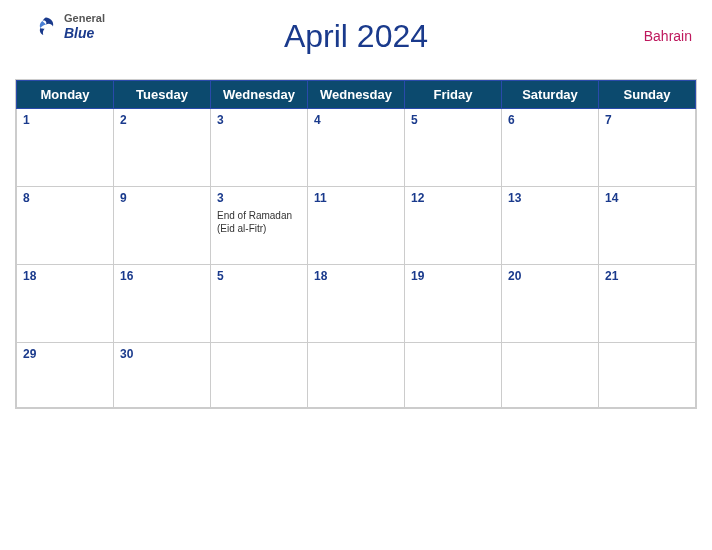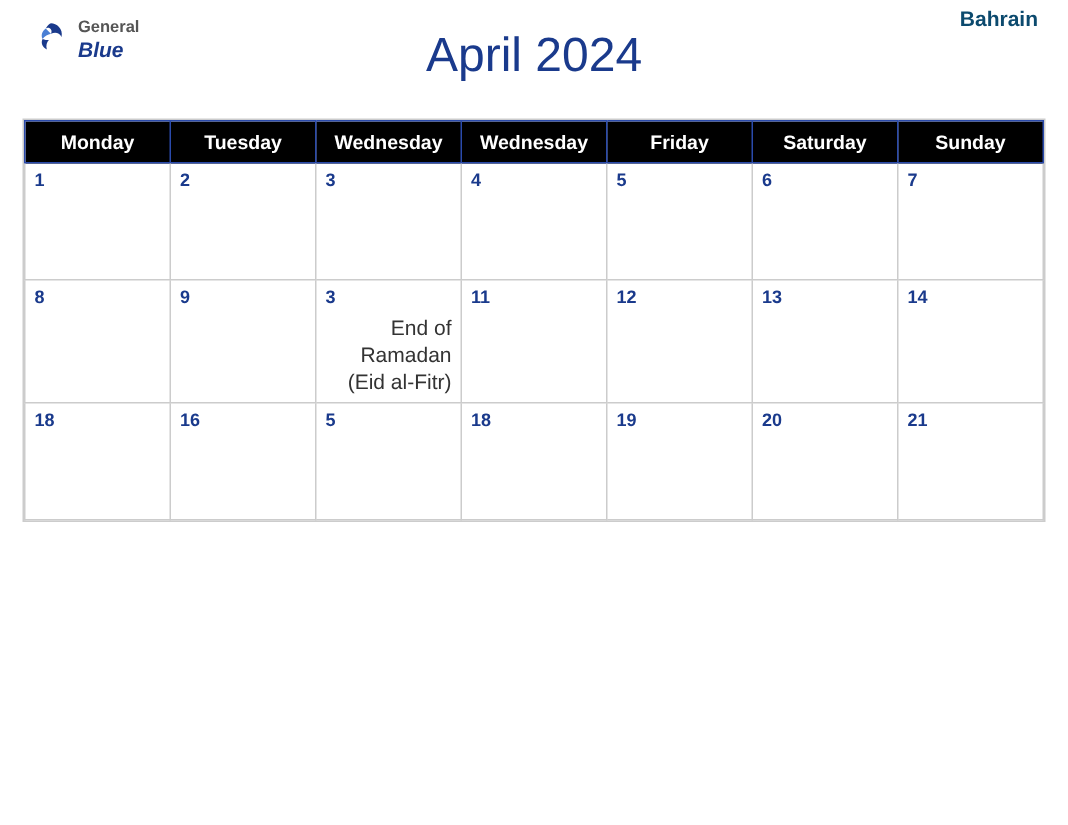--- a/index.html
+++ b/index.html
@@ -9,39 +9,38 @@
       width: 712px;
       height: 550px;
       display: flex;
       flex-direction: column;
       align-items: center;
       padding: 10px 15px;
     }
 
     .logo-area {
       display: flex;
-      align-items: flex-start;
+      align-items: flex-end;
       position: absolute;
       top: 12px;
-      left: 20px;
+      left: 32px;
     }
 
     .logo-bird {
       width: 28px;
       height: 28px;
       margin-right: 4px;
     }
 
     .country-label {
       position: absolute;
-      top: 4px;
+      top: 28px;
       right: 20px;
       font-size: 14px;
-      color: #0c4a6e;
-      font-weight: bold;
+      color: #be185d;
     }
 
     .calendar-title {
       font-size: 32px;
       color: #1a3a8c;
       margin-top: 8px;
       margin-bottom: 24px;
       font-weight: normal;
     }
 
@@ -50,21 +49,21 @@
       border: 1px solid #ccc;
       border-collapse: collapse;
     }
 
     table {
       width: 100%;
       border-collapse: collapse;
     }
 
     .day-header {
-      background-color: #000000;
+      background-color: #0c4a6e;
       color: white;
       text-align: center;
       padding: 6px 4px;
       font-size: 13px;
       font-weight: bold;
       border: 1px solid #2a4aab;
     }
 
     .week-row td {
       border: 1px solid #ccc;
@@ -74,25 +73,24 @@
       width: calc(100% / 7);
     }
 
     .date-num {
       font-size: 12px;
       color: #1a3a8c;
       font-weight: bold;
     }
 
     .event-text {
-      font-size: 14px;
+      font-size: 10px;
       color: #333;
       margin-top: 4px;
       line-height: 1.3;
-      text-align: right;
     }
 
     .last-row td {
       height: 65px;
     }
   </style>
 </head>
 <body>
 
 <div class="logo-area">
@@ -188,15 +186,28 @@
           <td>
             <div class="date-num">19</div>
           </td>
           <td>
             <div class="date-num">20</div>
           </td>
           <td>
             <div class="date-num">21</div>
           </td>
         </tr>
+        <tr class="week-row last-row">
+          <td>
+            <div class="date-num">29</div>
+          </td>
+          <td>
+            <div class="date-num">30</div>
+          </td>
+          <td></td>
+          <td></td>
+          <td></td>
+          <td></td>
+          <td></td>
+        </tr>
       </tbody>
   </table>
 </div>
 
 </body></html>

